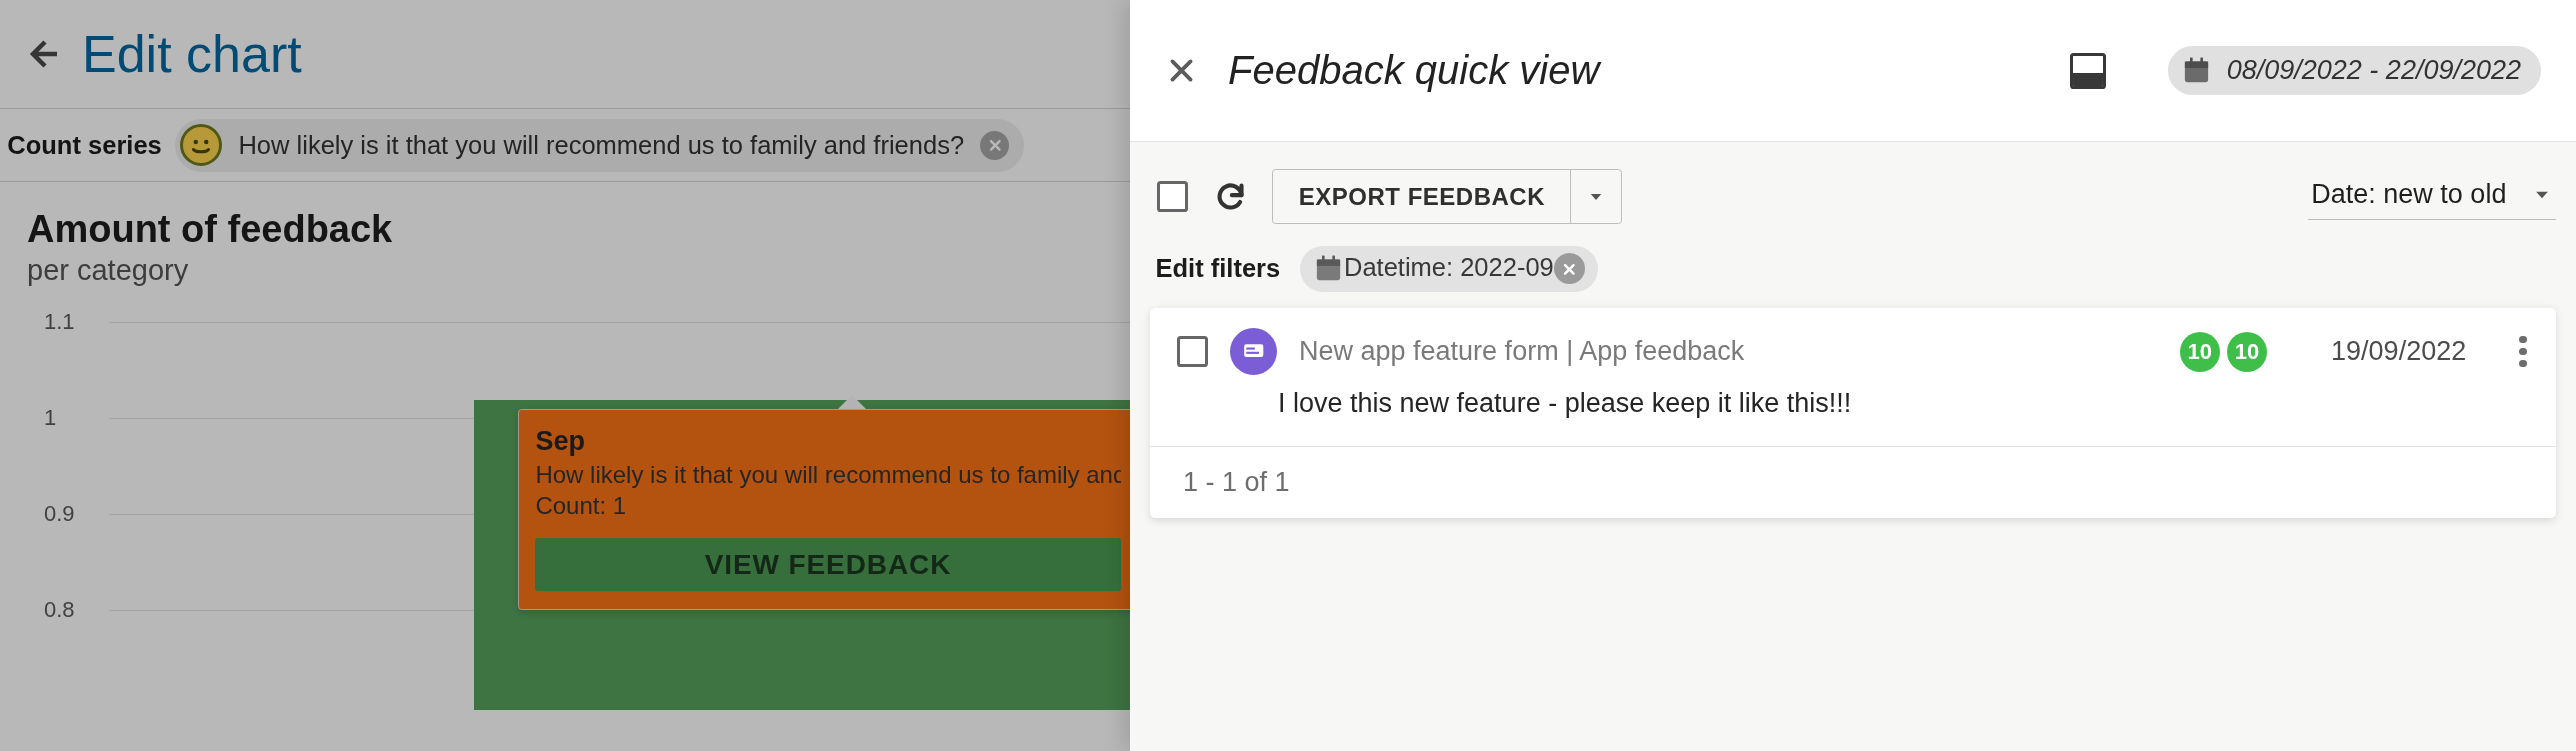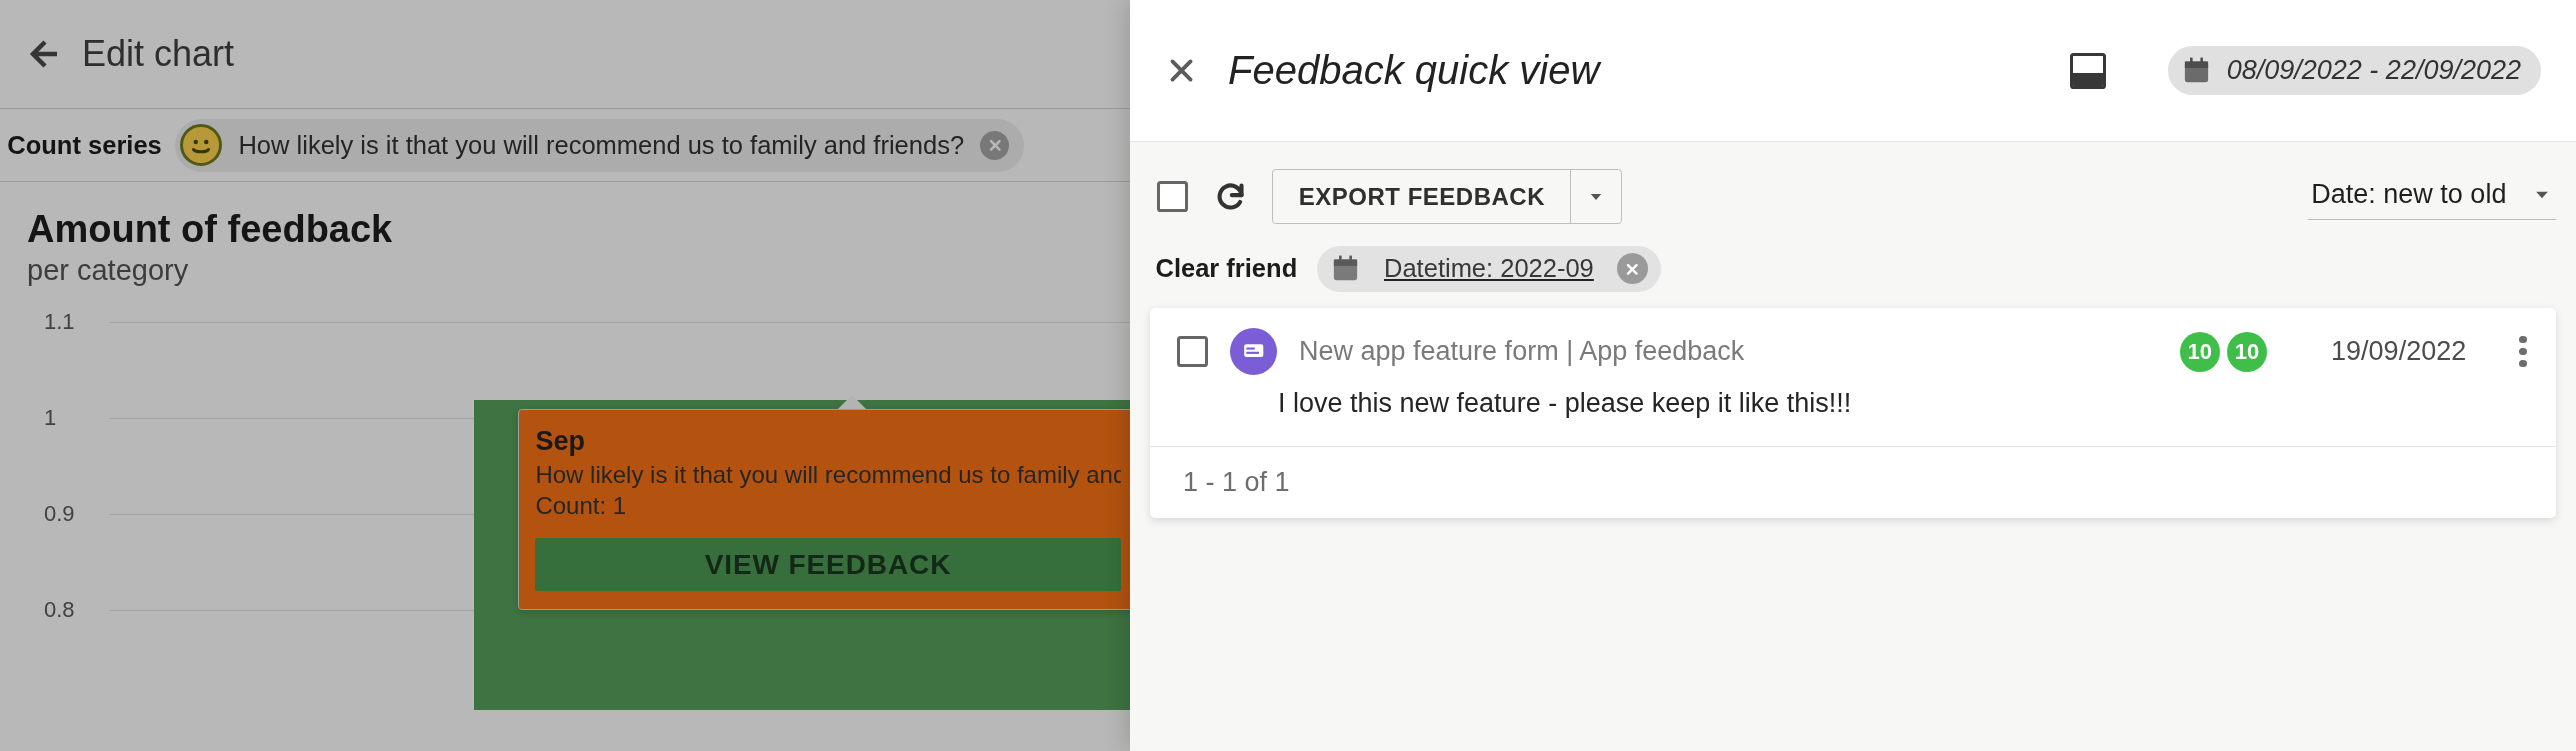--- a/index.html
+++ b/index.html
@@ -3,21 +3,21 @@
 <meta charset="utf-8">
 <style>
   * { box-sizing: border-box; margin: 0; padding: 0; }
   html, body { width: 100%; height: 100%; font-family: -apple-system, "Helvetica Neue", Arial, sans-serif; background: #fff; color: #222; }
   .stage { position: relative; width: 2576px; height: 751px; overflow: hidden; }
 
   
   .left { position: absolute; left:0; top:0; width:1130px; height:751px; background:#fff; }
   .left-header { display:flex; align-items:center; height:109px; padding-left:24px; border-bottom:1.8px solid #d7d7d7; gap:22px; }
   .back-arrow svg { width:36px; height:36px; }
-  .edit-title { font-size:36px; font-weight:400; color:#404040; }
+  .edit-title { font-size:52px; font-weight:400; color:#0369a1; }
 
   .series-bar { height:73px; display:flex; align-items:center; padding-left:7.3px; gap:12.8px; border-bottom:1.8px solid #d7d7d7; }
   .remove-label { font-size:25.5px; font-weight:600; color:#1d1d1d; }
   .chip { display:flex; align-items:center; gap:16.4px; padding:5.5px 14.6px 5.5px 5.5px; border-radius:36px; background:#efefef; }
   .chip .emoji { width:42px; height:42px; border-radius:50%; background:#ffd54f; border:3.6px solid #6e7b1e; display:flex; align-items:center; justify-content:center; font-size:22px;}
   .chip-label { font-size:25.5px; color:#333; }
   .chip-x { width:29px; height:29px; border-radius:50%; background:#a7a7a7; display:flex; align-items:center; justify-content:center; }
   .chip-x svg { width:14.6px; height:14.6px; }
 
   .chart-titles { padding:25.5px 27px 3.6px; }
@@ -57,21 +57,21 @@
   .export .lbl{ padding:0 25.5px; display:flex; align-items:center; font-size:24px; font-weight:700; letter-spacing:0.5px; color:#2f2f2f;}
   .export .dd{ width:51px; border-left:1.8px solid #bdbdbd; display:flex; align-items:center; justify-content:center;}
   .export .dd svg{ width:18px; height:18px;}
   .toolbar-spacer{ flex:1;}
   .sort{ display:flex; align-items:center; gap:26px; border-bottom:1.8px solid #bcbcbc; padding:5.5px 3.6px 9px;}
   .sort span{ font-size:27px; color:#1f1f1f;}
   .sort svg{ width:20px; height:20px;}
 
   .filters{ display:flex; align-items:center; gap:20px; padding:12.8px 0 16.4px 5.5px;}
   .clear-label{ font-size:25.5px; font-weight:700; color:#1c1c1c;}
-  .filter-chip{ display:flex; align-items:center; gap:23px; background:#e2e2e2; padding:7.3px 12.8px; border-radius:36px;text-decoration:underline;}
+  .filter-chip{ display:flex; gap:0; background:#e2e2e2; padding:7.3px 12.8px; border-radius:36px;}
   .filter-chip .cal{ width:31px; height:31px;}
   .filter-chip .txt{ font-size:25.5px; color:#383838;}
   .filter-chip .rm{ width:31px; height:31px; border-radius:50%; background:#9a9a9a; display:flex; align-items:center; justify-content:center;}
   .filter-chip .rm svg{ width:14.6px; height:14.6px;}
 
   .card{ background:#fff; border-radius:5.5px; box-shadow:0 2.7px 9px rgba(0,0,0,.12);}
   .row1{ display:flex; align-items:center; padding:20px 24px 9px 27px; gap:22px;}
   .avatar{ width:47px; height:47px; border-radius:50%; background:#7b5dd6; display:flex; align-items:center; justify-content:center;}
   .avatar svg{ width:25.5px; height:25.5px;}
   .src{ font-size:27px; color:#7a7a7a;}
@@ -191,21 +191,21 @@
         <div class="toolbar-spacer"></div>
         <div class="sort">
           <span>Date: new to old</span>
           <svg viewBox="0 0 24 24">
               <path d="M5 8l7 8 7-8z" fill="#555"></path>
             </svg>
         </div>
       </div>
 
       <div class="filters">
-        <div class="clear-label">Clear friend</div>
+        <div class="clear-label">Edit filters</div>
         <div class="filter-chip">
           <svg class="cal" viewBox="0 0 24 24">
               <rect x="3" y="5" width="18" height="16" rx="2" fill="#7a7a7a"></rect>
               <rect x="3" y="5" width="18" height="5" fill="#5a5a5a"></rect>
               <rect x="7" y="2" width="2" height="5" fill="#5a5a5a"></rect>
               <rect x="15" y="2" width="2" height="5" fill="#5a5a5a"></rect>
             </svg>
           <div class="txt">Datetime: 2022-09</div>
           <div class="rm">
             <svg viewBox="0 0 24 24">

